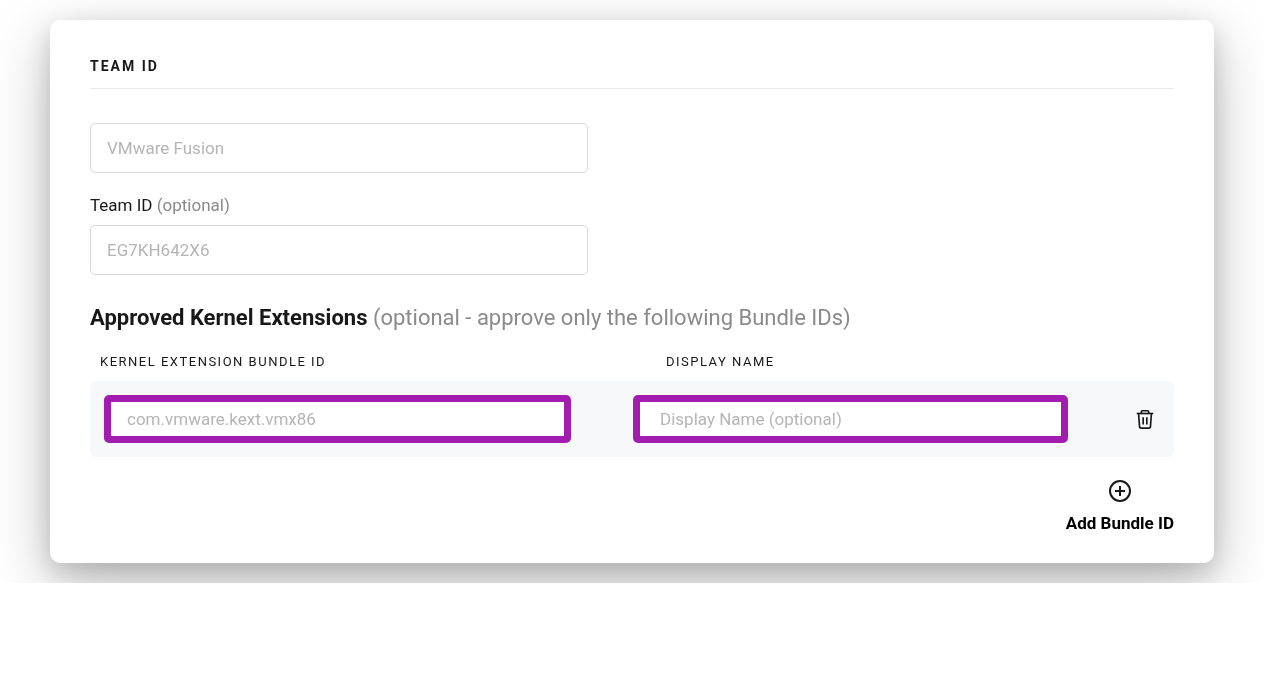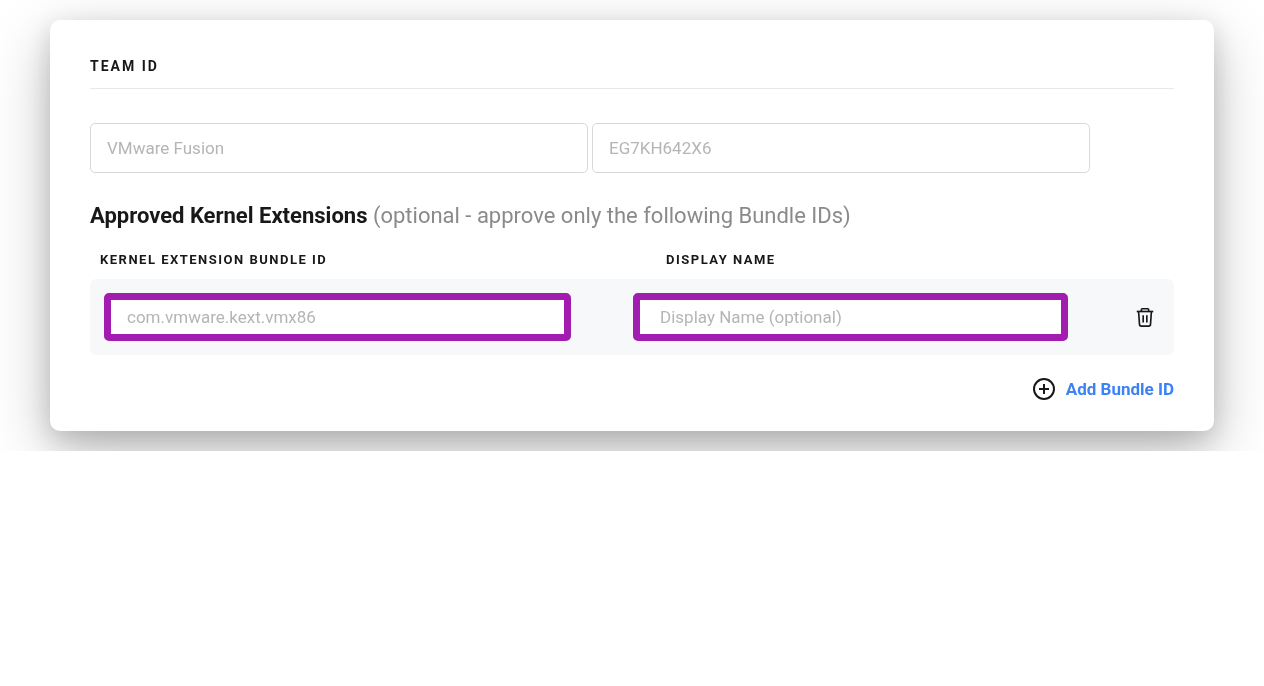--- a/index.html
+++ b/index.html
@@ -68,21 +68,21 @@
       color: #8a8a8a;
       font-weight: 400;
     }
     .table-headers {
       display: flex;
       padding: 0 10px;
       margin-bottom: 12px;
     }
     .table-header {
       font-size: 13px;
-      font-weight: 700;
+      font-weight: 400;
       letter-spacing: 1.5px;
       color: #181818;
       text-transform: uppercase;
     }
     .th-bundle {
       width: 376px;
     }
     .th-display {
       margin-left: 190px;
     }
@@ -136,37 +136,42 @@
     }
     .add-btn {
       background: none;
       border: none;
       cursor: pointer;
       display: flex;
       align-items: center;
       gap: 10px;
       font-size: 17px;
       font-weight: 700;
-      color: #3b82f6;
+      color: #000000;
       font-family: inherit;
+      flex-direction: column;
     }
     .plus-circle-icon {
       width: 24px;
       height: 24px;
     }
   </style>
 </head>
 <body>
 
 <div class="card">
 
   <div class="section-header">TEAM ID</div>
 
   <input type="text" class="text-input" placeholder="VMware Fusion" style="">
 
+  <label class="field-label">
+    <span>Team ID</span>
+    <span class="optional">(optional)</span>
+  </label>
   <input type="text" class="text-input" placeholder="EG7KH642X6" style="">
 
   <div class="approved-label">
     <span class="bold">Approved Kernel Extensions</span>
     <span class="hint">(optional - approve only the following Bundle IDs)</span>
   </div>
 
   <div class="table-headers">
     <div class="table-header th-bundle">KERNEL EXTENSION BUNDLE ID</div>
     <div class="table-header th-display">DISPLAY NAME</div>

